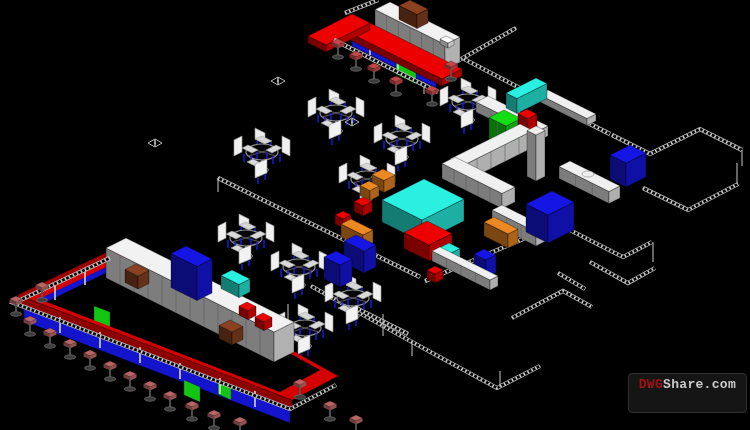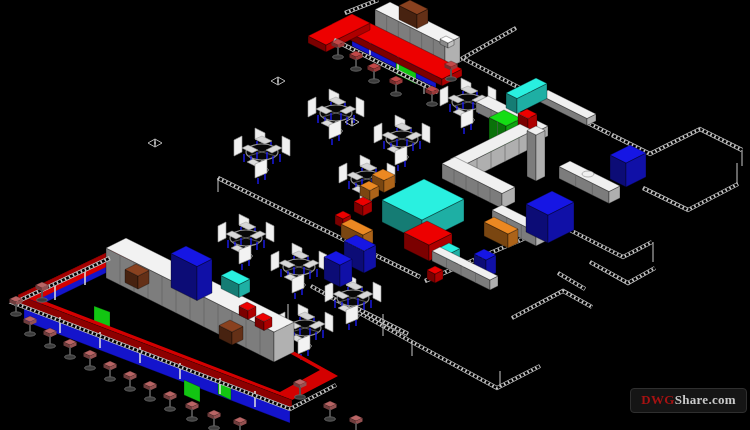--- a/index.html
+++ b/index.html
@@ -1,22 +1,22 @@
 <!DOCTYPE html>
 <html><head>
 <meta charset="utf-8">
 <style>
   html,body{margin:0;padding:0;background:#000;}
   .stage{position:relative;width:750px;height:430px;overflow:hidden;background:#000;}
   .stage svg{position:absolute;left:0;top:0;width:100%;height:100%;display:block;}
   .watermark{
     position:absolute;right:3px;bottom:17px;
-    padding:3px 10px 4px 10px;
+    padding:3px 10px 20px 10px;
     background:#151515;border:1px solid #2f2f2f;border-radius:4px;
-    font-family:Liberation Serif, serif;
+    font-family:Liberation Mono, monospace;
     font-size:13px;font-weight:bold;letter-spacing:.3px;
   }
   .watermark .wm-a{color:#a51212;}
   .watermark .wm-b{color:#c9c9c9;}
 </style>
 </head>
 <body style="background: rgb(0, 0, 0);">
 
 <div class="stage">
   <svg id="scene" viewBox="0 0 750 430">

